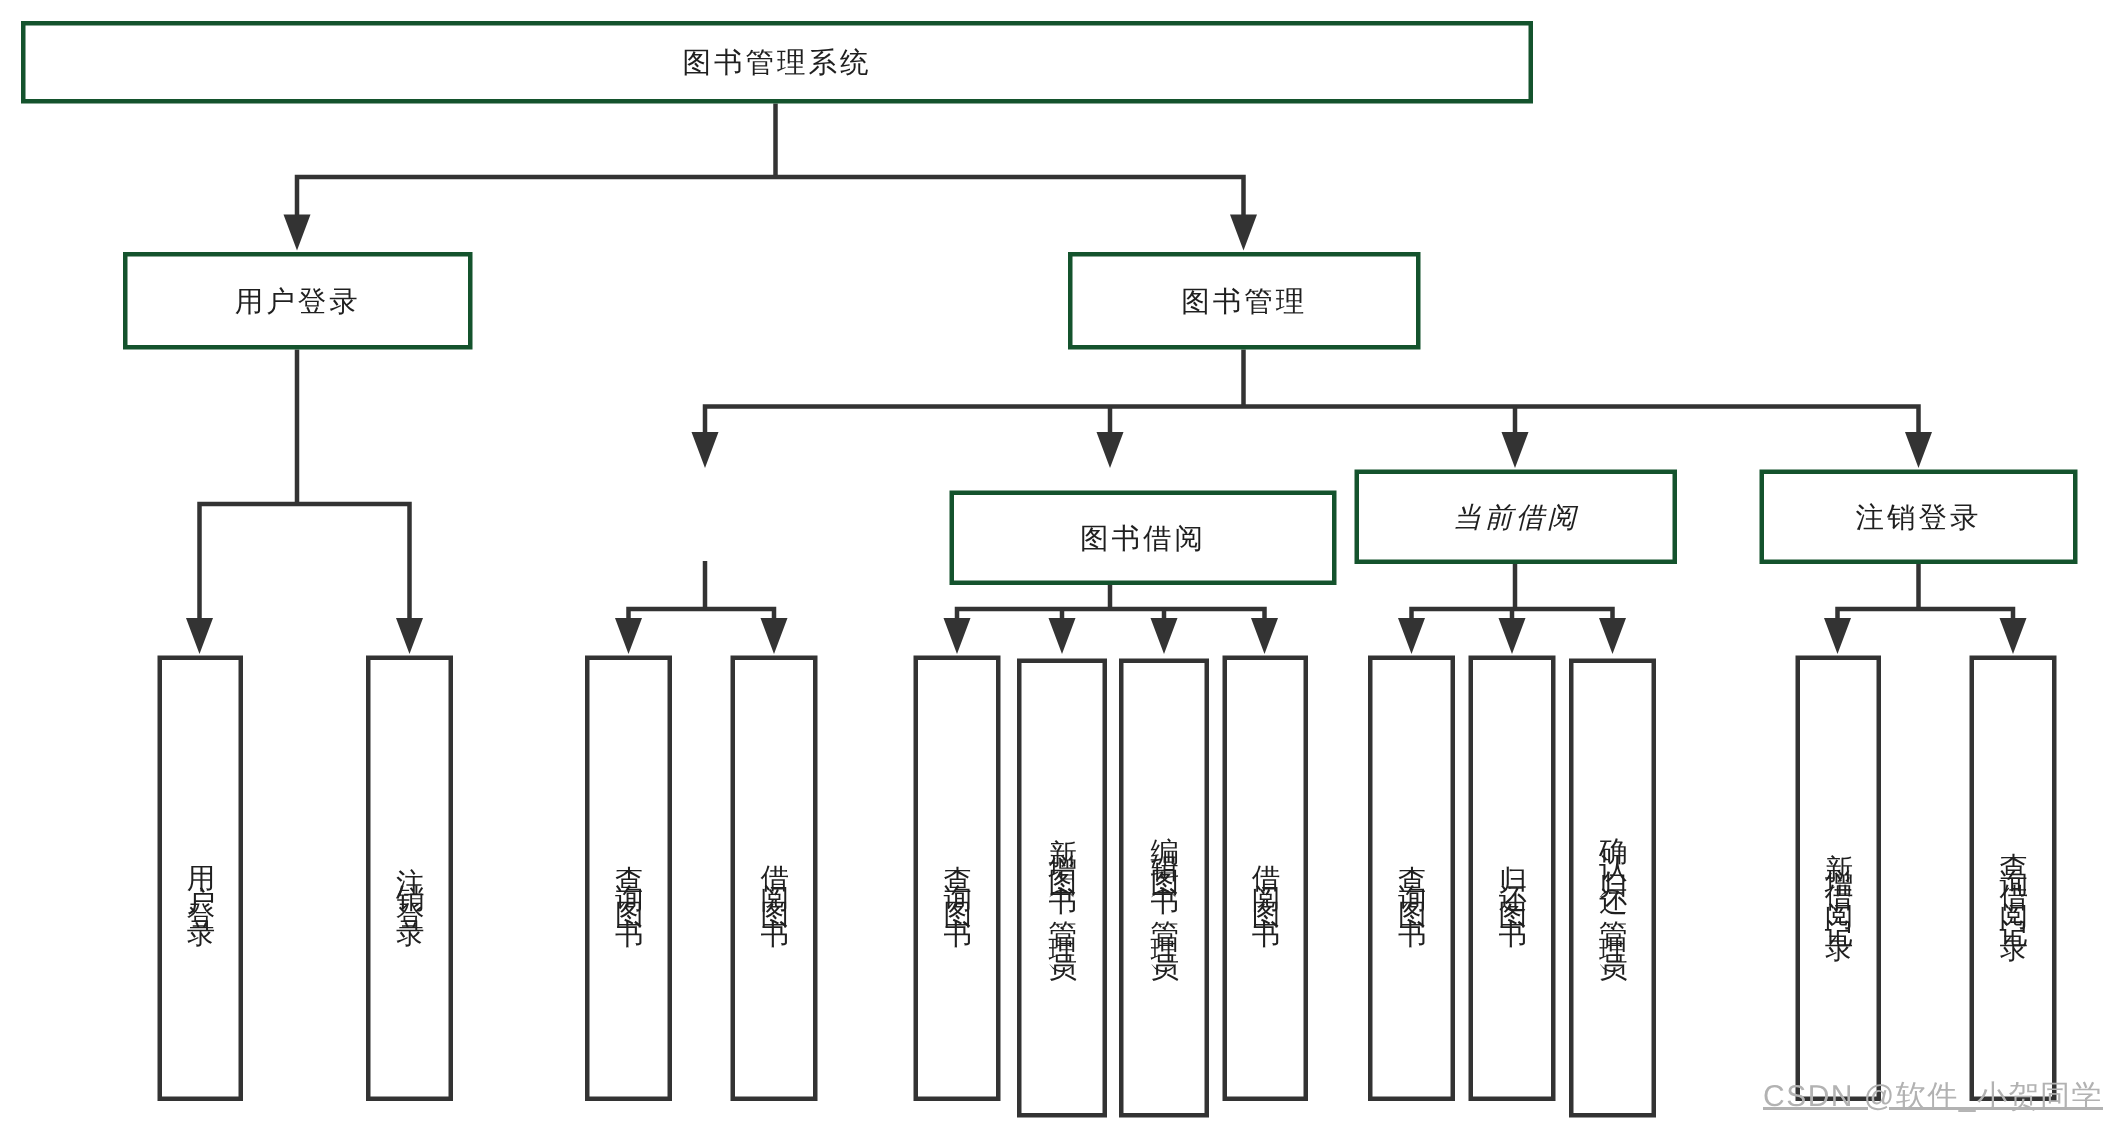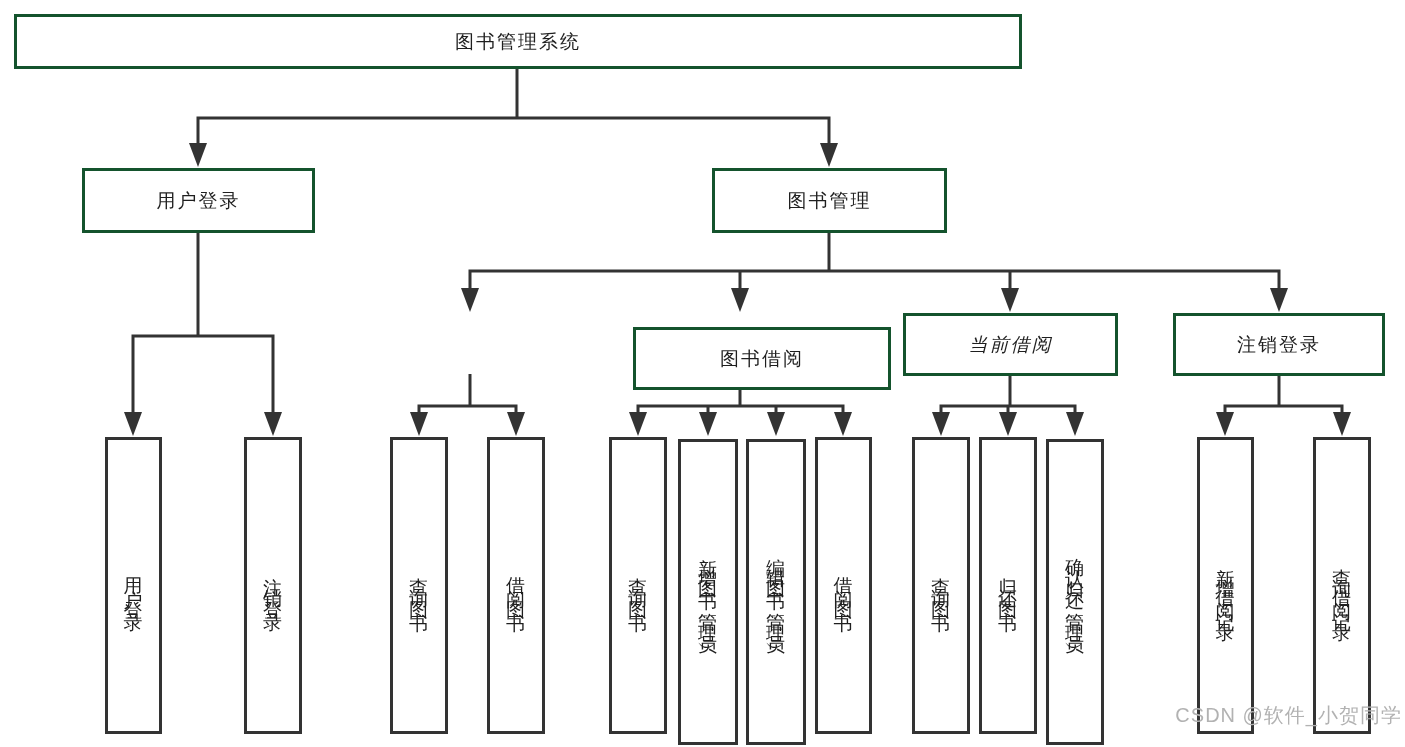--- a/index.html
+++ b/index.html
@@ -52,27 +52,28 @@
     text-orientation: mixed;
     letter-spacing: 12px;
     line-height: 1;
     white-space: nowrap;
   }
   .vnode.tight .vtext {
     letter-spacing: 11px;
   }
   .watermark {
     position: absolute;
-    top: 702px;
+    top: 717px;
     right: 3px;
     color: #b2b2b2;
     font-size: 20px;
     letter-spacing: 1px;
     z-index: 10;
     white-space: nowrap;
+    text-decoration: underline;
   }
 </style>
 </head>
 <body>
 
 <div id="stage">
 
   <svg id="connectors" viewBox="0 0 1405 747" xmlns="http://www.w3.org/2000/svg">
     <g stroke="#333333" stroke-width="3" fill="none">
 

